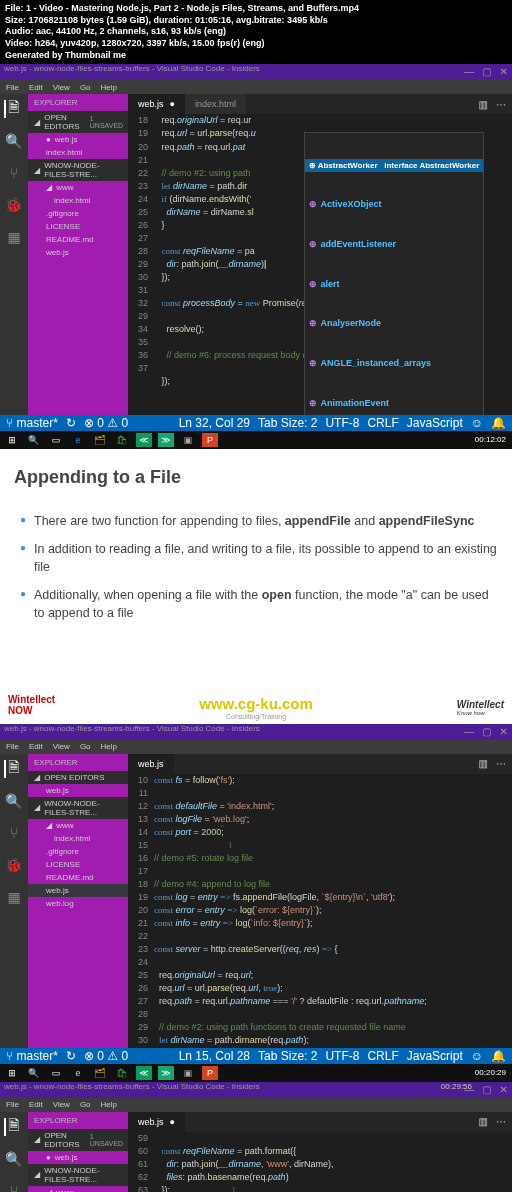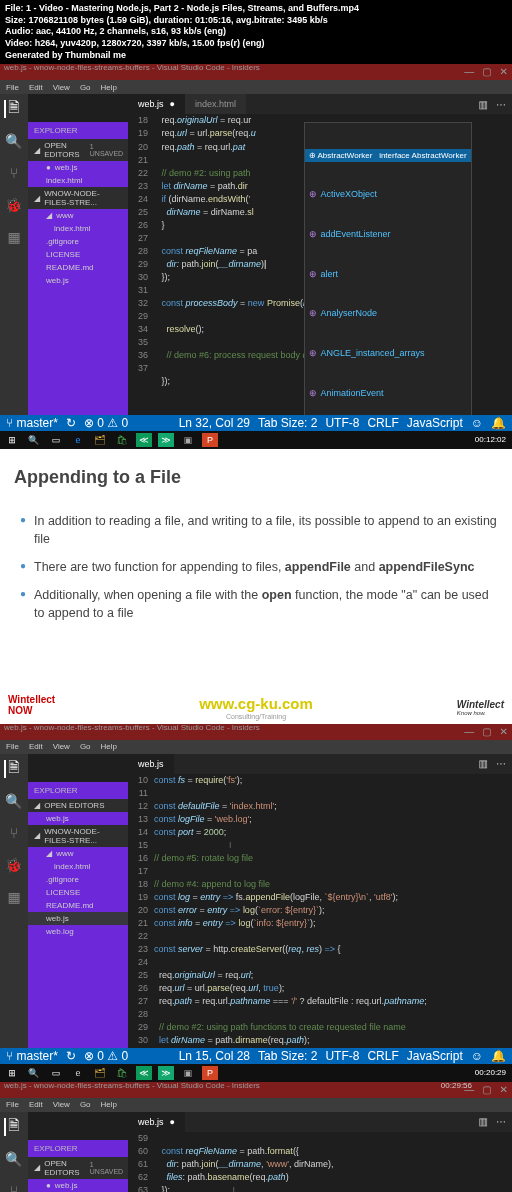--- a/index.html
+++ b/index.html
@@ -1,42 +1,42 @@
 <!DOCTYPE html>
 <html><head>
 <meta charset="utf-8">
 <style>
 * { margin:0; padding:0; box-sizing:border-box; font-family:'Segoe UI',Tahoma,sans-serif; }
 body { background:#000; width:512px; font-size:10px; color:#ccc; }
 .metadata { background:#000; color:#fff; padding:3px 5px; font:bold 9px/1.3 Tahoma,sans-serif; }
 .vscode { position:relative; background:#1e1e1e; }
-.titlebar { background:#7f1d1d; color:#999; height:16px; display:flex; align-items:flex-end; padding:8px 4px; font-size:8px; position:relative; }
+.titlebar { background:#4c1d95; color:#999; height:16px; display:flex; align-items:flex-start; padding:0 4px; font-size:8px; position:relative; }
 .titlebar .winbtns { position:absolute; right:4px; top:2px; display:flex; gap:8px; font-size:10px; }
 .menubar { background:#3c3c3c; color:#ccc; height:14px; display:flex; align-items:center; gap:10px; padding:0 6px; font-size:8px; }
 .body-row { display:flex; }
 .activitybar { width:28px; background:#333; display:flex; flex-direction:column; align-items:center; padding-top:6px; gap:14px; }
 .activitybar .ab { width:18px; height:18px; display:flex; align-items:center; justify-content:center; color:#858585; font-size:14px; }
 .activitybar .ab.active { color:#fff; border-left:2px solid #fff; margin-left:-2px; }
 .badge { position:relative; }
-.sidebar { width:100px; background:#6d28d9; color:#ccc;margin-top:28px; }
+.sidebar { width:100px; background:#a21caf; color:#ccc; }
 .sb-title { font-size:8px; padding:4px 6px; color:#bbb; text-transform:uppercase; }
 .sb-section { font-size:8px; padding:2px 6px; color:#ccc; background:#2d2d2d; display:flex; align-items:center; gap:4px; }
 .sb-item { font-size:8px; padding:2px 6px 2px 18px; color:#ccc; display:flex; align-items:center; gap:4px; }
 .sb-item.active { background:#37373d; }
 .sb-item.indent2 { padding-left:26px; }
 .editor-area { flex:1; background:#1e1e1e; display:flex; flex-direction:column; min-width:0; }
 .tabs { display:flex; background:#252526; height:20px; align-items:center; position:relative; }
 .tab { padding:0 10px; height:20px; display:flex; align-items:center; font-size:9px; color:#969696; background:#2d2d2d; }
 .tab.active { background:#1e1e1e; color:#fff; }
 .tab .dot { margin-left:6px; color:#fff; }
 .tabs .tab-icons { position:absolute; right:6px; display:flex; gap:8px; color:#ccc; font-size:10px; }
 .code { flex:1; display:flex; font:9px/1.45 Consolas,monospace; overflow:hidden; }
 .gutter { width:26px; text-align:right; padding-right:6px; color:#858585; }
 .lines { flex:1; white-space:pre; color:#d4d4d4; overflow:hidden; position:relative; }
-.kw { color:#569cd6; } .str { color:#ce9178; } .com { color:#608b4e; } .fn { color:#dcdcaa; } .var { color:#9cdcfe; } .num{color:#b5cea8;}
+.kw { color:#569cd6;font-family:Liberation Serif, serif; } .str { color:#ce9178; } .com { color:#608b4e; } .fn { color:#dcdcaa; } .var { color:#9cdcfe; } .num{color:#b5cea8;}
 .intellisense { position:absolute; background:#252526; border:1px solid #454545; font:9px/1.4 Consolas,monospace; color:#d4d4d4; min-width:130px; z-index:5; }
 .intellisense .hdr { background:#0e639c; color:#fff; padding:1px 4px; font-size:8px;}
 .intellisense .row { padding:1px 4px; color:#4fc1ff; }
 .intellisense .row .ico { color:#b180d7; margin-right:4px;}
 .statusbar { height:16px; background:#0066b8; color:#fff; display:flex; align-items:center; font-size:12px; padding:0 6px; justify-content:space-between; }
 .statusbar .left, .statusbar .right { display:flex; gap:8px; align-items:center; }
 .taskbar { height:18px; background:#101010; display:flex; align-items:center; padding:0 4px; gap:6px; position:relative; }
 .taskbar .tb { width:16px; height:14px; display:flex; align-items:center; justify-content:center; font-size:9px; }
 .taskbar .time { position:absolute; right:6px; color:#fff; font-size:8px; }
 .slide { background:#fff; color:#333; padding:18px 14px 36px; position:relative; }
@@ -161,21 +161,21 @@
      <var class="var">dir:</var> path.<span class="fn">join</span>(<var class="var">__dirname</var>)<span style="color:#fff">|</span>
    });
 
    <span class="kw">const</span> <var class="var">processBody</var> = <span class="kw">new</span> <span class="fn">Promise</span>(<var class="var">resolve</var> <span class="kw">=&gt;</span> {
 
      <span class="fn">resolve</span>();
 
      <span class="com">// demo #6: process request body data</span>
 
    });
-          <div class="intellisense" style="top:8px;left:150px;">
+          <div class="intellisense" style="top:18px;left:150px;font-weight:bold;">
             <div class="hdr">⊕ <span>AbstractWorker   interface AbstractWorker</span></div>
             <div class="row"><span class="ico">⊕</span><span>ActiveXObject</span></div>
             <div class="row"><span class="ico">⊕</span><span>addEventListener</span></div>
             <div class="row"><span class="ico">⊕</span><span>alert</span></div>
             <div class="row"><span class="ico">⊕</span><span>AnalyserNode</span></div>
             <div class="row"><span class="ico">⊕</span><span>ANGLE_instanced_arrays</span></div>
             <div class="row"><span class="ico">⊕</span><span>AnimationEvent</span></div>
             
             
             
@@ -213,22 +213,22 @@
     <div class="tb" style="background:#14a86e;color:#fff">≫</div>
     <div class="tb" style="color:#aaa">▣</div>
     <div class="tb" style="background:#d14524;color:#fff">P</div>
     <div class="time">00:12:02</div>
   </div>
 </div>
 
 <div class="slide" style="height:275px;">
   <h1>Appending to a File</h1>
   <ul>
+    <li><span>There are two function for appending to files, </span><b>appendFile</b><span> and </span><b>appendFileSync</b></li>
     <li><span>In addition to reading a file, and writing to a file, its possible to append to an existing file</span></li>
-    <li><span>There are two function for appending to files, </span><b>appendFile</b><span> and </span><b>appendFileSync</b></li>
     <li><span>Additionally, when opening a file with the </span><b>open</b><span> function, the mode "a" can be used to append to a file</span></li>
   </ul>
   <div class="wm">www.cg-ku.com</div>
   <div class="logo-l"><span class="red">Wintellect</span><br><span class="now">NOW</span></div>
   <div class="logo-r"><span>Wintellect</span><div style="font-size:6px;font-weight:400">Know how.</div></div>
   <div class="ct">Consulting/Training</div>
 </div>
 
 <div class="vscode">
   <div class="titlebar">
@@ -308,21 +308,21 @@
             <div>22</div>
             <div>23</div>
             <div>24</div>
             <div>25</div>
             <div>26</div>
             <div>27</div>
             <div>28</div>
             <div>29</div>
             <div>30</div>
           </div>
-        <div class="lines"><span class="kw">const</span> <var class="var">fs</var> = <span class="fn">require</span>(<span class="str">'fs'</span>);
+        <div class="lines"><span class="kw">const</span> <var class="var">fs</var> = <span class="fn">follow</span>(<span class="str">'fs'</span>);
 
 <span class="kw">const</span> <var class="var">defaultFile</var> = <span class="str">'index.html'</span>;
 <span class="kw">const</span> <var class="var">logFile</var> = <span class="str">'web.log'</span>;
 <span class="kw">const</span> <var class="var">port</var> = <span class="num">2000</span>;
                               <span style="color:#666">I</span>
 <span class="com">// demo #5: rotate log file</span>
 
 <span class="com">// demo #4: append to log file</span>
 <span class="kw">const</span> <var class="var">log</var> = <var class="var">entry</var> <span class="kw">=&gt;</span> fs.<span class="fn">appendFile</span>(logFile, <span class="str">`${entry}\n`</span>, <span class="str">'utf8'</span>);
 <span class="kw">const</span> <var class="var">error</var> = <var class="var">entry</var> <span class="kw">=&gt;</span> <span class="fn">log</span>(<span class="str">`error: ${entry}`</span>);

